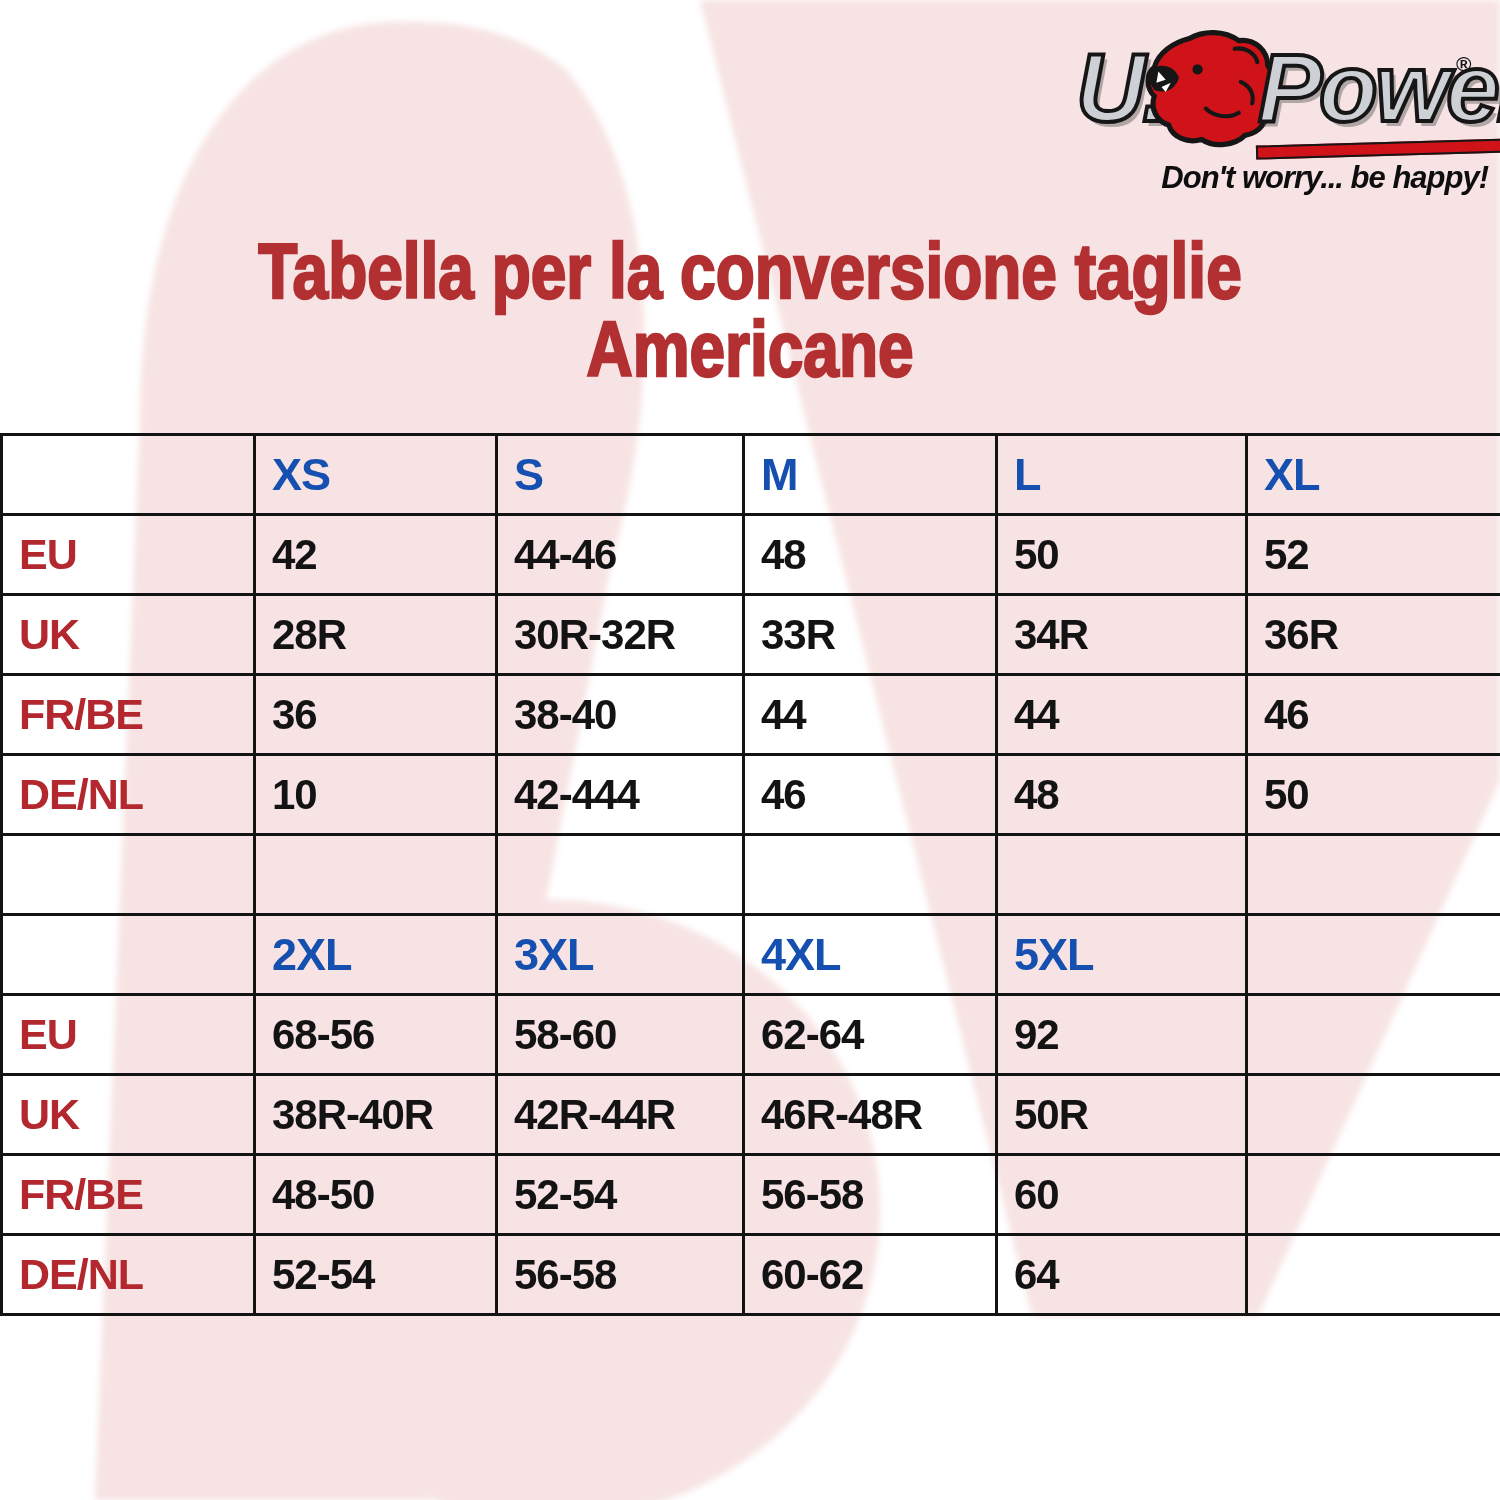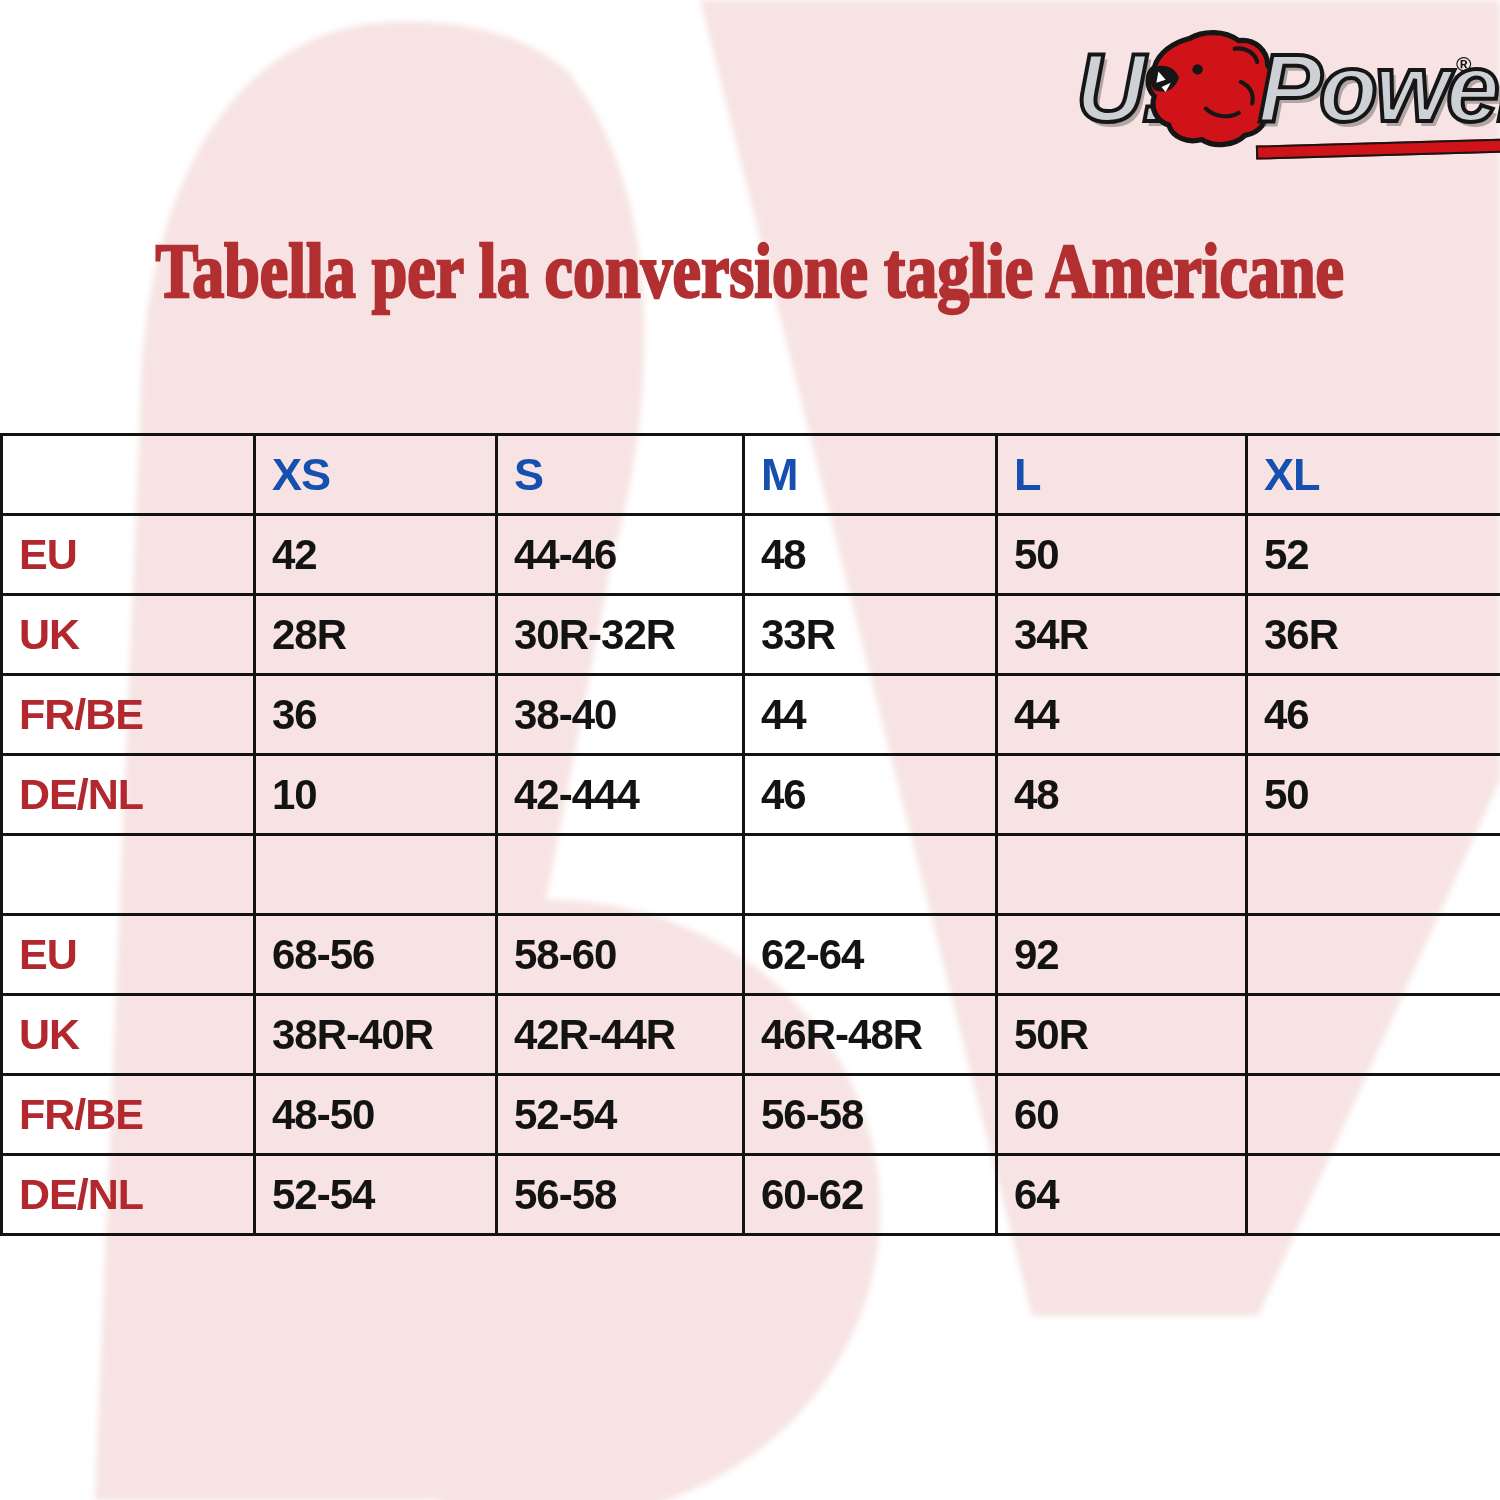--- a/index.html
+++ b/index.html
@@ -25,21 +25,21 @@
     position:absolute;left:208px;top:116px;width:252px;height:10px;
     background:#cf1318;border:2px solid #161616;transform:rotate(-1.6deg);
   }
   .tagline{
     position:absolute;left:36px;top:134px;width:404px;text-align:right;
     font-style:italic;font-weight:bold;font-size:31px;color:#0e0e0e;letter-spacing:-1px;
   }
   
   .title{
     position:absolute;top:232px;left:0;width:1500px;text-align:center;z-index:1;
-    color:#b23031;font-weight:bold;font-family:Liberation Serif, serif;
+    color:#b23031;font-weight:bold;
   }
   .title .line{
     display:inline-block;transform:scaleX(0.82);transform-origin:center;
     font-size:78px;line-height:1;-webkit-text-stroke:2.5px #b23031;letter-spacing:0px;
   }
   .title .line2{margin-top:28px;}
   
   table.size-table{
     position:absolute;top:433px;left:0;width:1500px;z-index:1;
     border-collapse:collapse;table-layout:fixed;
@@ -77,20 +77,21 @@
     <path d="M14,42 L21,50 L12,53 Z" fill="#ffffff"></path>
     <path d="M17,57 L26,53 L21,62 Z" fill="#ffffff"></path>
     <circle cx="52" cy="40" r="5" fill="#161616"></circle>
     <path d="M88,20 C98,18 108,24 110,33" fill="none" stroke="#161616" stroke-width="4" stroke-linecap="round"></path>
     <path d="M94,52 C103,56 107,64 105,73" fill="none" stroke="#161616" stroke-width="4" stroke-linecap="round"></path>
     <path d="M60,78 C68,86 82,88 92,82" fill="none" stroke="#161616" stroke-width="4" stroke-linecap="round"></path>
   </svg>
   <span class="logo-text logo-power">Power</span>
   <span class="reg">®</span>
   <div class="swoosh"></div>
+  <div class="tagline">Don't worry... be happy!</div>
 </div>
 
 <div class="title">
   <div><span class="line">Tabella per la conversione taglie Americane</span></div>
 </div>
 
 <table class="size-table">
   <colgroup id="cols">
       <col style="width: 253px;">
       <col style="width: 242px;">
@@ -141,20 +142,28 @@
         <td class="val">50</td>
       </tr>
       <tr class="spacer-row">
         <td></td>
         <td></td>
         <td></td>
         <td></td>
         <td></td>
         <td></td>
       </tr>
+      <tr class="header-row">
+        <td class="hcell"></td>
+        <td class="hcell">2XL</td>
+        <td class="hcell">3XL</td>
+        <td class="hcell">4XL</td>
+        <td class="hcell">5XL</td>
+        <td class="hcell"></td>
+      </tr>
       <tr class="data-row">
         <td class="label">EU</td>
         <td class="val">68-56</td>
         <td class="val">58-60</td>
         <td class="val">62-64</td>
         <td class="val">92</td>
         <td class="val"></td>
       </tr>
       <tr class="data-row">
         <td class="label">UK</td>

